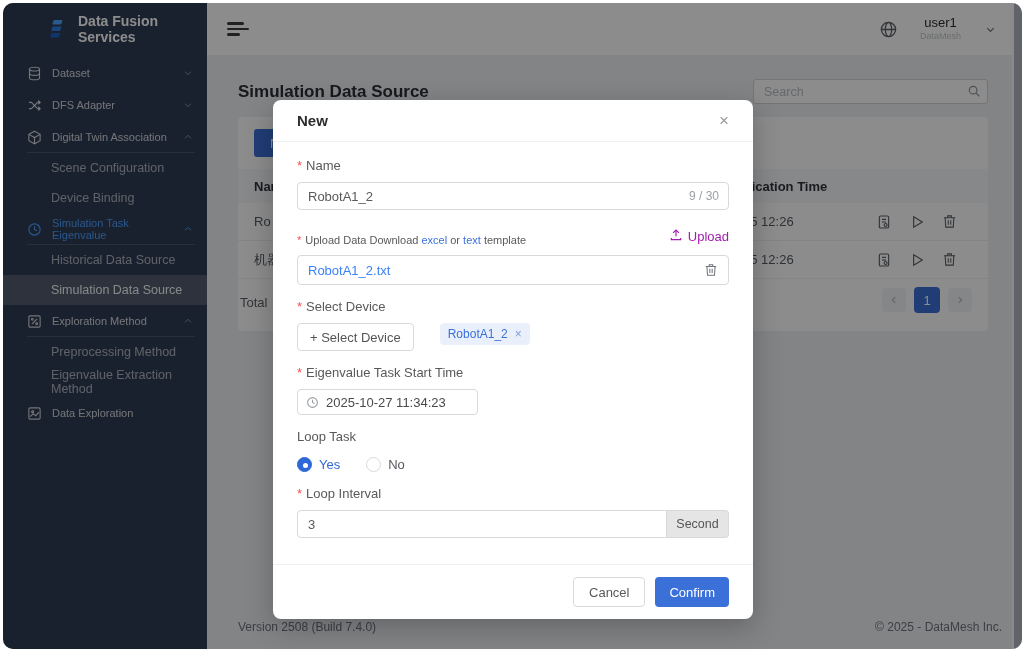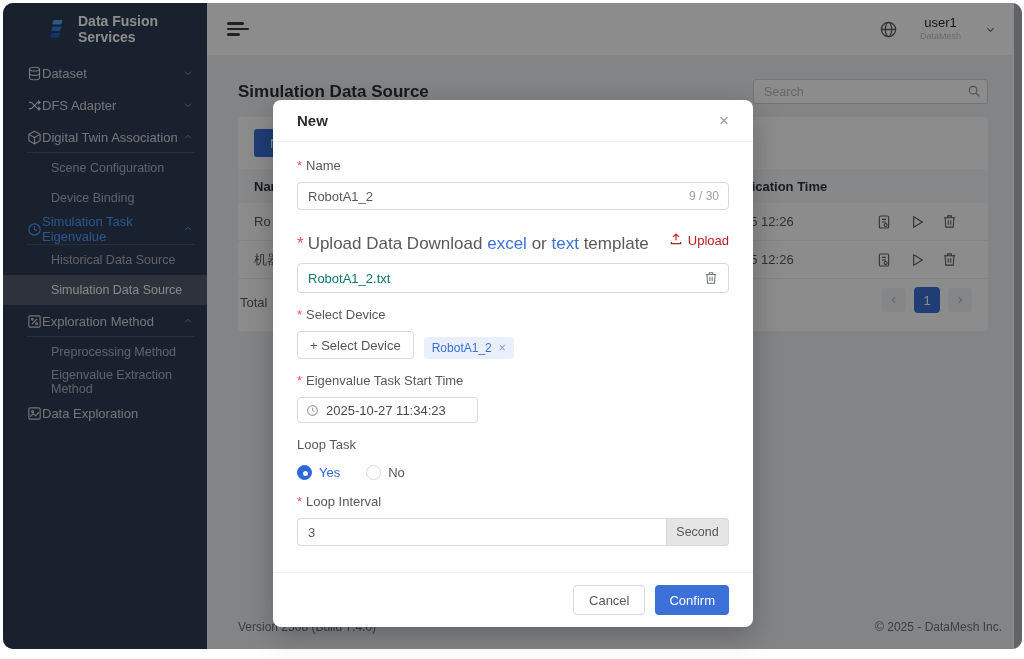--- a/index.html
+++ b/index.html
@@ -6,21 +6,21 @@
   html,body { width:1024px; height:659px; background:#ffffff; font-family:"Liberation Sans", sans-serif; overflow:hidden; }
   .frame { position:relative; width:1024px; height:659px; background:#fff; }
 
   
   .window { position:absolute; left:3px; top:3px; width:1019px; height:646px; border-radius:10px; overflow:hidden; background:#eef0f4; }
 
   
   .sidebar { position:absolute; left:0; top:0; width:204px; height:100%; background:#2f3c54; z-index:1; }
   .logo-row { height:52px; display:flex; align-items:center; gap:11px; padding-left:44px; color:#fff; font-size:14px; font-weight:600; }
   .menu { padding-top:2px; }
-  .menu-item { position:relative; height:32px; display:flex; align-items:center; padding:0 14px 0 24px; color:rgba(255,255,255,0.78); font-size:13px; cursor:pointer; }
+  .menu-item { position:relative; height:32px; display:flex; align-items:center; gap:10px; padding:0 14px 0 24px; color:rgba(255,255,255,0.78); font-size:11px; cursor:pointer; }
   .menu-item .chev { margin-left:auto; display:flex; color:rgba(255,255,255,0.45); }
   .menu-item.group-open::after { content:""; position:absolute; left:24px; right:12px; bottom:0; height:1px; background:rgba(255,255,255,0.13); }
   .submenu-item { height:30px; display:flex; align-items:center; padding-left:48px; color:rgba(255,255,255,0.60); font-size:12.5px; cursor:pointer; }
   .submenu-item.selected { background:rgba(255,255,255,0.17); color:rgba(255,255,255,0.95); }
   .active-blue, .active-blue .chev { color:#4d9fff !important; }
   .micon { display:flex; flex:0 0 auto; }
 
   
   .main { position:absolute; left:204px; top:0; right:10px; bottom:0; display:flex; flex-direction:column; }
   .topbar { height:52px; background:#ffffff; display:flex; align-items:center; justify-content:space-between; padding:0 16px 0 20px; }
@@ -72,26 +72,26 @@
   .modal-title { font-size:15px; font-weight:600; color:#2c2c2c; }
   .modal-close { font-size:17px; color:#9a9a9a; cursor:pointer; line-height:1; }
   .modal-body { padding:12px 24px 2px; }
   .flabel { font-size:13px; color:#595959; margin:14px 0 9px; }
   .flabel:first-child { margin-top:4px; }
   .star { color:#ff4d4f; margin-right:4px; }
   .inp-wrap { position:relative; }
   .inp { width:100%; height:28px; border:1px solid #d9d9d9; border-radius:4px; font-size:13px; color:#595959; padding:0 64px 0 10px; outline:none; font-family:inherit; background:#fff; }
   .counter { position:absolute; right:10px; top:7px; font-size:12px; color:#9aa0a6; }
   .upl-row { display:flex; align-items:center; justify-content:space-between; margin:16px 0 9px; }
-  .upl-label { font-size:17px; color:#595959;margin-top:8px; }
+  .upl-label { font-size:11px; color:#595959;margin-top:8px; }
   .lnk { color:#3b70d8; cursor:pointer; }
-  .upl-btn { display:flex; align-items:center; gap:5px; color:#b91c1c; font-size:13px; cursor:pointer; }
-  .file-box { height:30px; border:1px solid #d9d9d9; border-radius:4px; display:flex; align-items:center; justify-content:space-between; padding:0 10px; font-size:13px; color:#0f766e; }
+  .upl-btn { display:flex; align-items:center; gap:5px; color:#a21caf; font-size:13px; cursor:pointer; }
+  .file-box { height:30px; border:1px solid #d9d9d9; border-radius:4px; display:flex; align-items:center; justify-content:space-between; padding:0 10px; font-size:13px; color:#3b82f6; }
   .trash { color:#6f747a; display:flex; cursor:pointer; }
-  .dev-row { display:flex; align-items:flex-end; gap:10px; margin-bottom:2px; }
+  .dev-row { display:flex; align-items:flex-start; gap:26px; margin-bottom:2px; }
   .btn-seldev { height:28px; border:1px solid #d9d9d9; background:#fff; border-radius:4px; padding:0 12px; font-size:13px; color:#555; font-family:inherit; cursor:pointer; }
   .tag { height:22px; background:#e9f0fb; border-radius:4px; display:flex; align-items:center; gap:7px; padding:0 8px; font-size:12px; color:#3b70d8; }
   .tag-x { color:#7d9bd1; cursor:pointer; font-size:12px; }
   .date-box { width:181px; height:26px; border:1px solid #d9d9d9; border-radius:4px; display:flex; align-items:center; gap:7px; padding:0 8px; font-size:13px; color:#4a4a4a; cursor:pointer; }
   .clock { color:#9aa0a6; display:flex; }
   .radio-row { display:flex; align-items:center; gap:26px; margin:13px 0 4px; }
   .radio { display:flex; align-items:center; gap:7px; font-size:13px; cursor:pointer; }
   .rdot { width:15px; height:15px; border-radius:50%; border:1px solid #d9d9d9; background:#fff; position:relative; }
   .radio.on .rdot { background:#2e68d8; border-color:#2e68d8; }
   .radio.on .rdot::after { content:""; position:absolute; left:4.5px; top:4.5px; width:5px; height:5px; border-radius:50%; background:#fff; }

